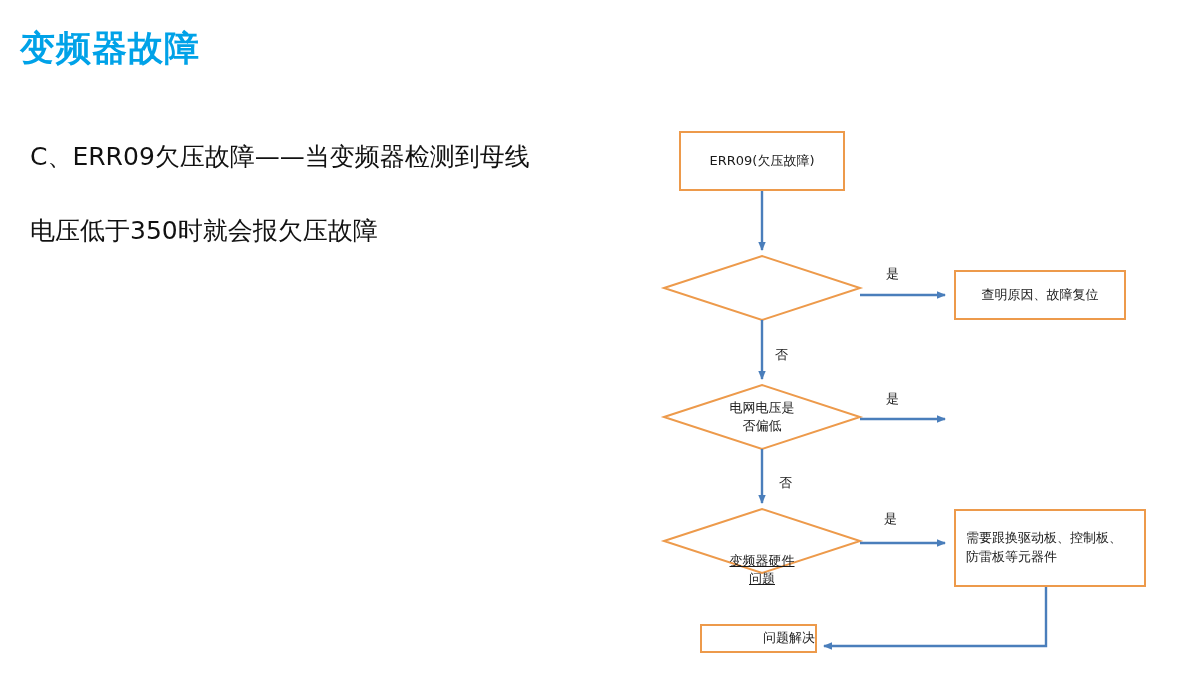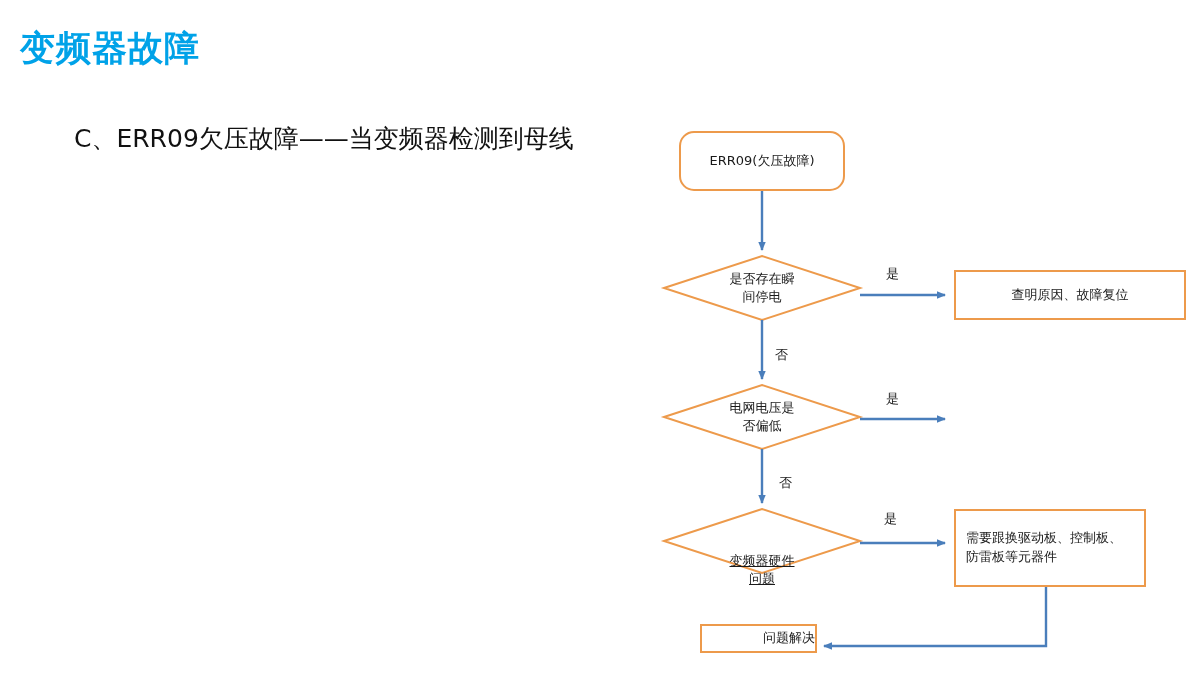--- a/index.html
+++ b/index.html
@@ -36,21 +36,21 @@
   }
   .body-line {
     position: absolute;
     left: 30px;
     font-size: 25px;
     color: #111111;
     line-height: 1.3;
     white-space: nowrap;
     font-weight: normal;
   }
-  #body-line-1 { top: 123px; margin-left: 44px; }
+  #body-line-1 { top: 141px; }
   #body-line-2 { top: 215px; }
 
   
   #flowchart {
     position: absolute;
     left: 0; top: 0;
     width: 1200px;
     height: 700px;
   }
   #flow-svg {
@@ -106,20 +106,21 @@
 </style>
 </head>
 <body>
 
 <div id="slide">
 
   <div id="slide-title">变频器故障</div>
 
   <div class="body-line" id="body-line-1">C、ERR09欠压故障——当变频器检测到母线</div>
 
+  <div class="body-line" id="body-line-2">电压低于350时就会报欠压故障</div>
 
   <div id="flowchart">
 
     <svg id="flow-svg" viewBox="0 0 1200 700" xmlns="http://www.w3.org/2000/svg">
       <defs>
         <marker id="arrowBlue" markerWidth="9" markerHeight="9" refX="8" refY="4.5" orient="auto" markerUnits="userSpaceOnUse">
           <path d="M0,0.8 L9,4.5 L0,8.2 Z" fill="#4A7EBB"></path>
         </marker>
       </defs>
 
@@ -137,30 +138,26 @@
 
       <line x1="860" y1="419" x2="945" y2="419" stroke="#4A7EBB" stroke-width="2.4" marker-end="url(#arrowBlue)"></line>
 
       <line x1="762" y1="449" x2="762" y2="503" stroke="#4A7EBB" stroke-width="2.4" marker-end="url(#arrowBlue)"></line>
 
       <line x1="860" y1="543" x2="945" y2="543" stroke="#4A7EBB" stroke-width="2.4" marker-end="url(#arrowBlue)"></line>
 
       <path d="M1046,578 L1046,646 L824,646" fill="none" stroke="#4A7EBB" stroke-width="2.4" marker-end="url(#arrowBlue)"></path>
     </svg>
 
-    <div class="node rect-node" style="left:679px; top:131px; width:166px; height:60px;border-radius:15px;">
+    <div class="node rect-node" style="left:679px; top:131px; width:166px; height:60px;">
       <span class="node-text">ERR09(欠压故障)</span>
     </div>
 
-    <div class="diamond-label" style="left:692px; top:262px; width:140px; height:52px;">
-      <span class="node-text">是否存在瞬
-间停电</span>
-    </div>
 
-    <div class="node rect-node" style="left:954px; top:270px; width:232px; height:50px;">
+    <div class="node rect-node" style="left:954px; top:270px; width:172px; height:50px;">
       <span class="node-text">查明原因、故障复位</span>
     </div>
 
     <div class="diamond-label" style="left:692px; top:391px; width:140px; height:52px;">
       <span class="node-text">电网电压是
 否偏低</span>
     </div>
 
 
     <div class="diamond-label" style="left:692px; top:544px; width:140px; height:52px;text-decoration:underline;">

